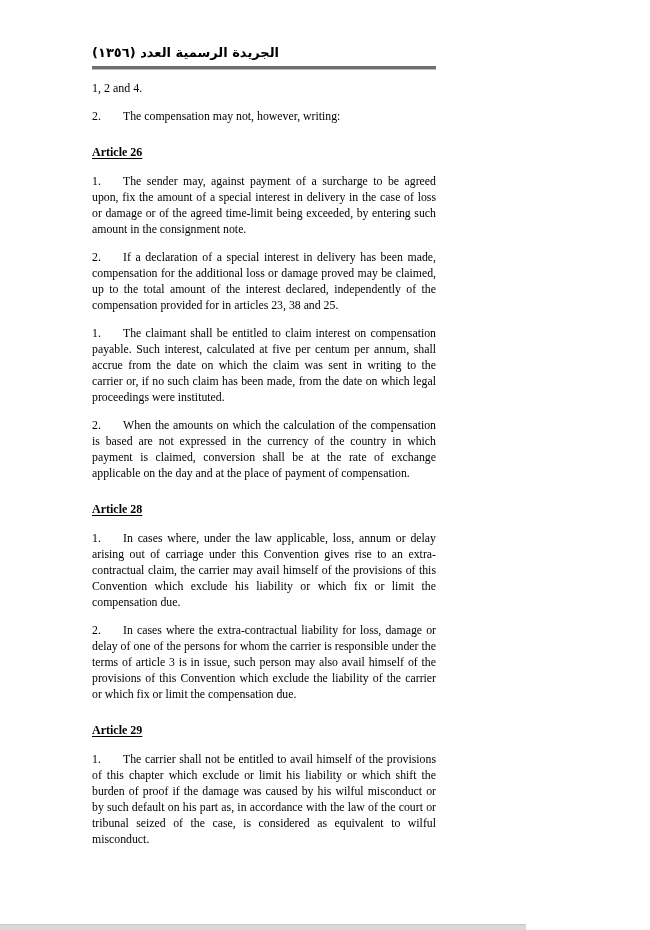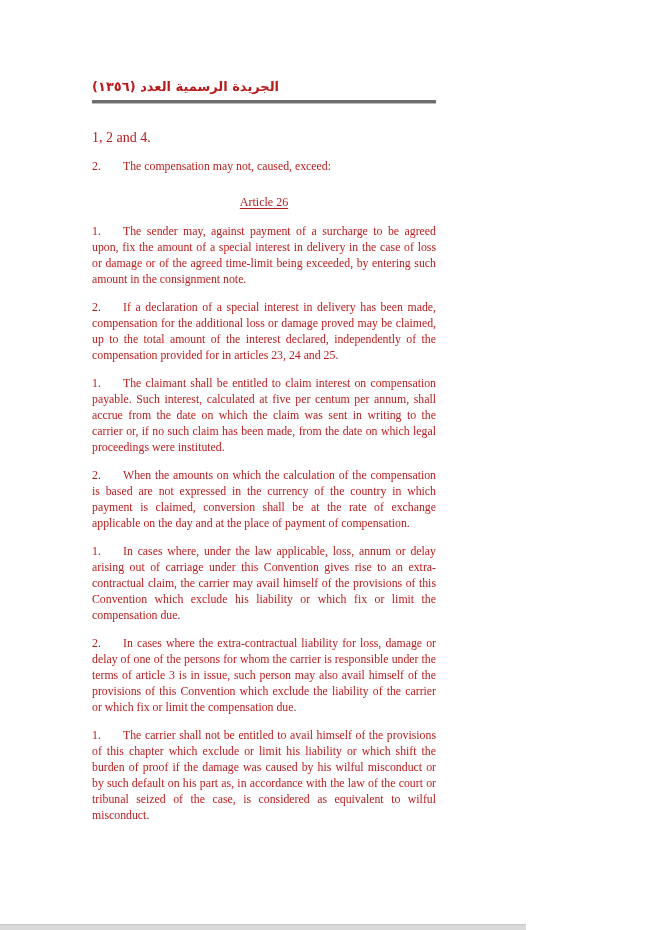--- a/index.html
+++ b/index.html
@@ -6,43 +6,43 @@
     margin: 0;
     padding: 0;
     background: #ffffff;
   }
   .page {
     position: relative;
     width: 526px;
     height: 930px;
     box-sizing: border-box;
     background: #ffffff;
-    padding: 78px 90px 0 92px;
+    padding: 44px 90px 0 92px;
     font-family: "Liberation Serif", serif;
-    color: #b91c1c;
+    color: #000000;
     overflow: hidden;
   }
   .ar-title {
     font-family: "DejaVu Sans", sans-serif;
     font-weight: bold;
     font-size: 13px;
     direction: rtl;
     text-align: left;
     line-height: 18px;
     letter-spacing: 0.2px;
   }
   .header-rule {
     height: 3px;
     background: #6e6e6e;
     border-bottom: 1px solid #bdbdbd;
     margin-top: 4px;
   }
   .fragment {
-    margin: 26px 0 0;
-    font-size: 14px;
+    margin: 10px 0 0;
+    font-size: 12px;
     line-height: 16px;
   }
   .para {
     margin: 12px 0 0;
     font-size: 11.8px;
     line-height: 16px;
     text-align: justify;
   }
   .pnum {
     display: inline-block;
@@ -57,22 +57,22 @@
     text-align: justify;
   }
   .slabel {
     display: inline-block;
     width: 27px;
     text-indent: 0;
   }
   .article-title {
     margin: 21px 0 13px;
     font-size: 12px;
-    font-weight: normal;
-    text-align: center;
+    font-weight: bold;
+    text-align: left;
     text-decoration: underline;
     text-underline-offset: 2px;
   }
   .scan-edge {
     position: absolute;
     left: 0;
     right: 0;
     bottom: 0;
     height: 5px;
     background: #d9d9d9;
@@ -86,39 +86,41 @@
 
   <header>
     <div class="ar-title" dir="rtl">الجريدة الرسمية العدد (١٣٥٦)</div>
     <div class="header-rule"></div>
   </header>
 
   <main>
 
     <p class="fragment">1, 2 and 4.</p>
 
-    <p class="para"><span class="pnum">2.</span><span>The compensation may not, caused, exceed:</span></p>
+    <p class="para"><span class="pnum">2.</span><span>The compensation may not, however, writing:</span></p>
 
 
 
     <h2 class="article-title">Article 26</h2>
 
     <p class="para"><span class="pnum">1.</span><span>The sender may, against payment of a surcharge to be agreed upon, fix the amount of a special interest in delivery in the case of loss or damage or of the agreed time-limit being exceeded, by entering such amount in the consignment note.</span></p>
 
-    <p class="para"><span class="pnum">2.</span><span>If a declaration of a special interest in delivery has been made, compensation for the additional loss or damage proved may be claimed, up to the total amount of the interest declared, independently of the compensation provided for in articles 23, 24 and 25.</span></p>
+    <p class="para"><span class="pnum">2.</span><span>If a declaration of a special interest in delivery has been made, compensation for the additional loss or damage proved may be claimed, up to the total amount of the interest declared, independently of the compensation provided for in articles 23, 38 and 25.</span></p>
 
 
     <p class="para"><span class="pnum">1.</span><span>The claimant shall be entitled to claim interest on compensation payable.  Such interest, calculated at five per centum per annum, shall accrue from the date on which the claim was sent in writing to the carrier or, if no such claim has been made, from the date on which legal proceedings were instituted.</span></p>
 
     <p class="para"><span class="pnum">2.</span><span>When the amounts on which the calculation of the compensation is based are not expressed in the currency of the country in which payment is claimed, conversion shall be at the rate of exchange applicable on the day and at the place of payment of compensation.</span></p>
 
+    <h2 class="article-title">Article 28</h2>
 
     <p class="para"><span class="pnum">1.</span><span>In cases where, under the law applicable, loss, annum or delay arising out of carriage under this Convention gives rise to an extra-contractual claim, the carrier may avail himself of the provisions of this Convention which exclude his liability or which fix or limit the compensation due.</span></p>
 
     <p class="para"><span class="pnum">2.</span><span>In cases where the extra-contractual liability for loss, damage or delay of one of the persons for whom the carrier is responsible under the terms of article 3 is in issue, such person may also avail himself of the provisions of this Convention which exclude the liability of the carrier or which fix or limit the compensation due.</span></p>
 
+    <h2 class="article-title">Article 29</h2>
 
     <p class="para"><span class="pnum">1.</span><span>The carrier shall not be entitled to avail himself of the provisions of this chapter which exclude or limit his liability or which shift the burden of proof if the damage was caused by his wilful misconduct or by such default on his part as, in accordance with the law of the court or tribunal seized of the case, is considered as equivalent to wilful misconduct.</span></p>
 
   </main>
 
   <div class="scan-edge"></div>
 </div>
 
 </body></html>

